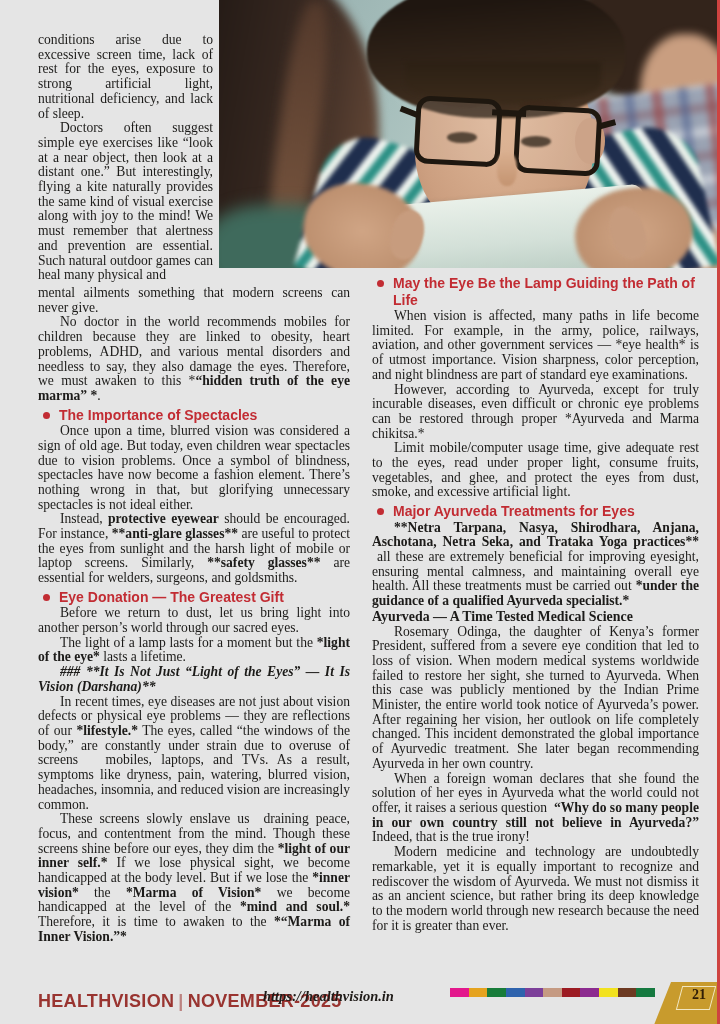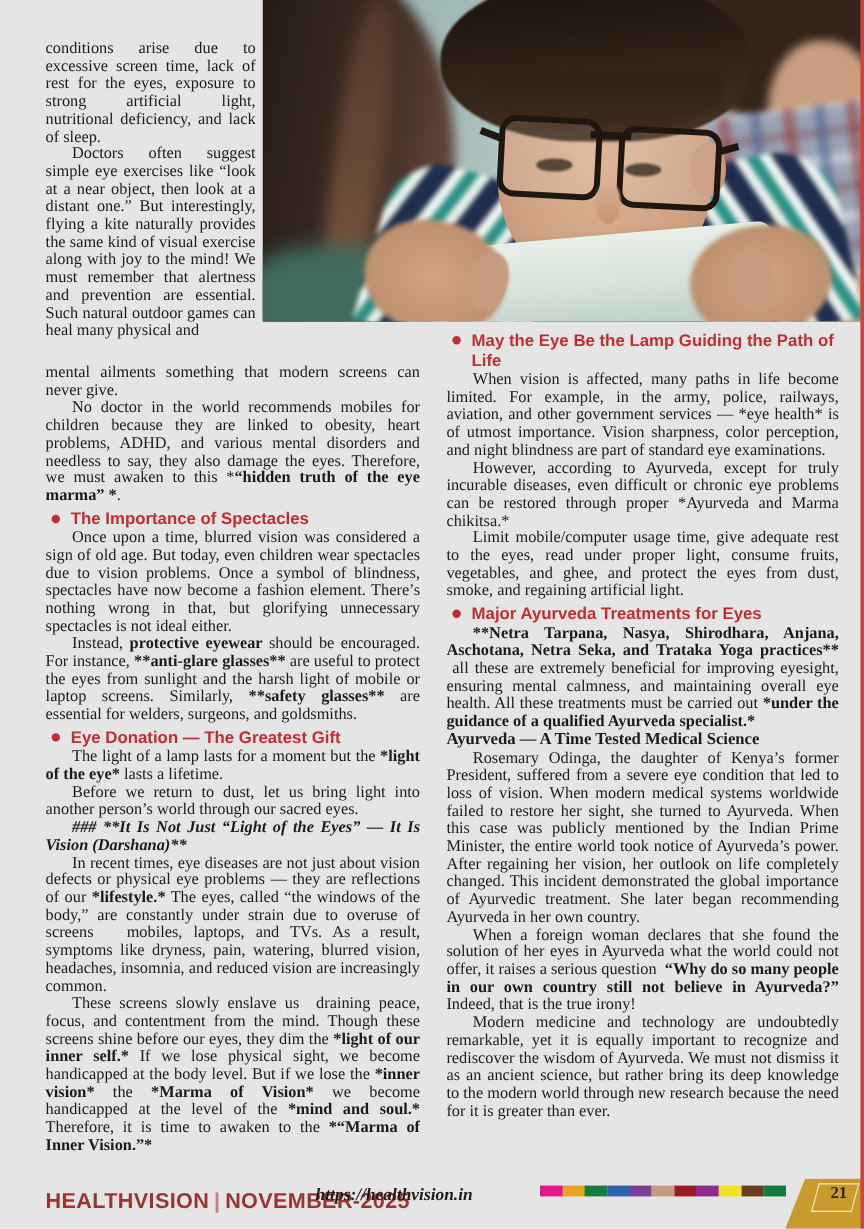--- a/index.html
+++ b/index.html
@@ -3,21 +3,21 @@
 <meta charset="utf-8">
 <style>
   html,body{margin:0;padding:0;}
   .page{position:relative;width:720px;height:1024px;background:#e5e5e5;overflow:hidden;
         font-family:"Liberation Serif",serif;}
 
   
   .col{position:absolute;font-family:"Liberation Serif",serif;font-size:13.6px;
        line-height:14.7px;color:#1c1b19;text-align:justify;}
   #col-left-top{left:38px;top:33px;width:175px;}
-  #col-left-main{left:38px;top:303px;width:312px;}
+  #col-left-main{left:38px;top:286px;width:312px;}
   #col-right{left:372px;top:272px;width:327px;}
   .col p{margin:0;}
   .col p.ind{text-indent:22px;}
   .b{font-weight:bold;}
   .i{font-style:italic;}
   .rh{font-family:"Liberation Sans",sans-serif;font-weight:bold;font-size:14px;
       line-height:16.5px;color:var(--heading-red,#c22c33);position:relative;
       padding-left:21px;margin:3px 0 1px;text-align:left;}
   .rh .bullet{position:absolute;left:5px;top:5px;width:7px;height:7px;
       background:var(--heading-red,#c22c33);border-radius:50%;}
@@ -130,31 +130,31 @@
       <p><span>conditions arise due to excessive screen time, lack of rest for the eyes, exposure to strong artificial light, nutritional deficiency, and lack of sleep.</span></p>
       <p class="ind"><span>Doctors often suggest simple eye exercises like “look at a near object, then look at a distant one.” But interestingly, flying a kite naturally provides the same kind of visual exercise along with joy to the mind! We must remember that alertness and prevention are essential. Such natural outdoor games can heal many physical and</span></p>
     </div>
   <div id="col-left-main" class="col">
       <p><span>mental ailments something that modern screens can never give.</span></p>
       <p class="ind"><span>No doctor in the world recommends mobiles for children because they are linked to obesity, heart problems, ADHD, and various mental disorders and needless to say, they also damage the eyes. Therefore, we must awaken to this *</span><span class="b">“hidden truth of the eye marma” *</span><span>.</span></p>
       <div class="rh"><span class="bullet"></span><span>The Importance of Spectacles</span></div>
       <p class="ind"><span>Once upon a time, blurred vision was considered a sign of old age. But today, even children wear spectacles due to vision problems. Once a symbol of blindness, spectacles have now become a fashion element. There’s nothing wrong in that, but glorifying unnecessary spectacles is not ideal either.</span></p>
       <p class="ind"><span>Instead, </span><span class="b">protective eyewear</span><span> should be encouraged. For instance, </span><span class="b">**anti-glare glasses**</span><span> are useful to protect the eyes from sunlight and the harsh light of mobile or laptop screens. Similarly, </span><span class="b">**safety glasses**</span><span> are essential for welders, surgeons, and goldsmiths.</span></p>
       <div class="rh"><span class="bullet"></span><span>Eye Donation — The Greatest Gift</span></div>
+      <p class="ind"><span>Before we return to dust, let us bring light into another person’s world through our sacred eyes.</span></p>
       <p class="ind"><span>The light of a lamp lasts for a moment but the </span><span class="b">*light of the eye*</span><span> lasts a lifetime.</span></p>
-      <p class="ind"><span>Before we return to dust, let us bring light into another person’s world through our sacred eyes.</span></p>
       <p class="ind"><span class="b i">### **It Is Not Just “Light of the Eyes” — It Is Vision (Darshana)**</span></p>
       <p class="ind"><span>In recent times, eye diseases are not just about vision defects or physical eye problems — they are reflections of our </span><span class="b">*lifestyle.*</span><span> The eyes, called “the windows of the body,” are constantly under strain due to overuse of screens &nbsp;&nbsp;mobiles, laptops, and TVs. As a result, symptoms like dryness, pain, watering, blurred vision, headaches, insomnia, and reduced vision are increasingly common.</span></p>
       <p class="ind"><span>These screens slowly enslave us &nbsp;draining peace, focus, and contentment from the mind. Though these screens shine before our eyes, they dim the </span><span class="b">*light of our inner self.*</span><span> If we lose physical sight, we become handicapped at the body level. But if we lose the </span><span class="b">*inner vision*</span><span> the </span><span class="b">*Marma of Vision*</span><span> we become handicapped at the level of the </span><span class="b">*mind and soul.*</span><span> Therefore, it is time to awaken to the </span><span class="b">*“Marma of Inner Vision.”*</span></p>
     </div>
   <div id="col-right" class="col">
       <div class="rh"><span class="bullet"></span><span>May the Eye Be the Lamp Guiding the Path of Life</span></div>
       <p class="ind"><span>When vision is affected, many paths in life become limited. For example, in the army, police, railways, aviation, and other government services — *eye health* is of utmost importance. Vision sharpness, color perception, and night blindness are part of standard eye examinations.</span></p>
       <p class="ind"><span>However, according to Ayurveda, except for truly incurable diseases, even difficult or chronic eye problems can be restored through proper *Ayurveda and Marma chikitsa.*</span></p>
-      <p class="ind"><span>Limit mobile/computer usage time, give adequate rest to the eyes, read under proper light, consume fruits, vegetables, and ghee, and protect the eyes from dust, smoke, and regaining artificial light.</span></p>
+      <p class="ind"><span>Limit mobile/computer usage time, give adequate rest to the eyes, read under proper light, consume fruits, vegetables, and ghee, and protect the eyes from dust, smoke, and excessive artificial light.</span></p>
       <div class="rh"><span class="bullet"></span><span>Major Ayurveda Treatments for Eyes</span></div>
       <p class="ind"><span class="b">**Netra Tarpana, Nasya, Shirodhara, Anjana, Aschotana, Netra Seka, and Trataka Yoga practices**</span><span> &nbsp;all these are extremely beneficial for improving eyesight, ensuring mental calmness, and maintaining overall eye health. All these treatments must be carried out </span><span class="b">*under the guidance of a qualified Ayurveda specialist.*</span></p>
       <div class="sub">Ayurveda — A Time Tested Medical Science</div>
       <p class="ind"><span>Rosemary Odinga, the daughter of Kenya’s former President, suffered from a severe eye condition that led to loss of vision. When modern medical systems worldwide failed to restore her sight, she turned to Ayurveda. When this case was publicly mentioned by the Indian Prime Minister, the entire world took notice of Ayurveda’s power. After regaining her vision, her outlook on life completely changed. This incident demonstrated the global importance of Ayurvedic treatment. She later began recommending Ayurveda in her own country.</span></p>
       <p class="ind"><span>When a foreign woman declares that she found the solution of her eyes in Ayurveda what the world could not offer, it raises a serious question &nbsp;</span><span class="b">“Why do so many people in our own country still not believe in Ayurveda?”</span><span> Indeed, that is the true irony!</span></p>
       <p class="ind"><span>Modern medicine and technology are undoubtedly remarkable, yet it is equally important to recognize and rediscover the wisdom of Ayurveda. We must not dismiss it as an ancient science, but rather bring its deep knowledge to the modern world through new research because the need for it is greater than ever.</span></p>
     </div>
 
   <div class="footer-mag">
     <span>HEALTHVISION</span><span class="sep">|</span><span>NOVEMBER-2025</span>

